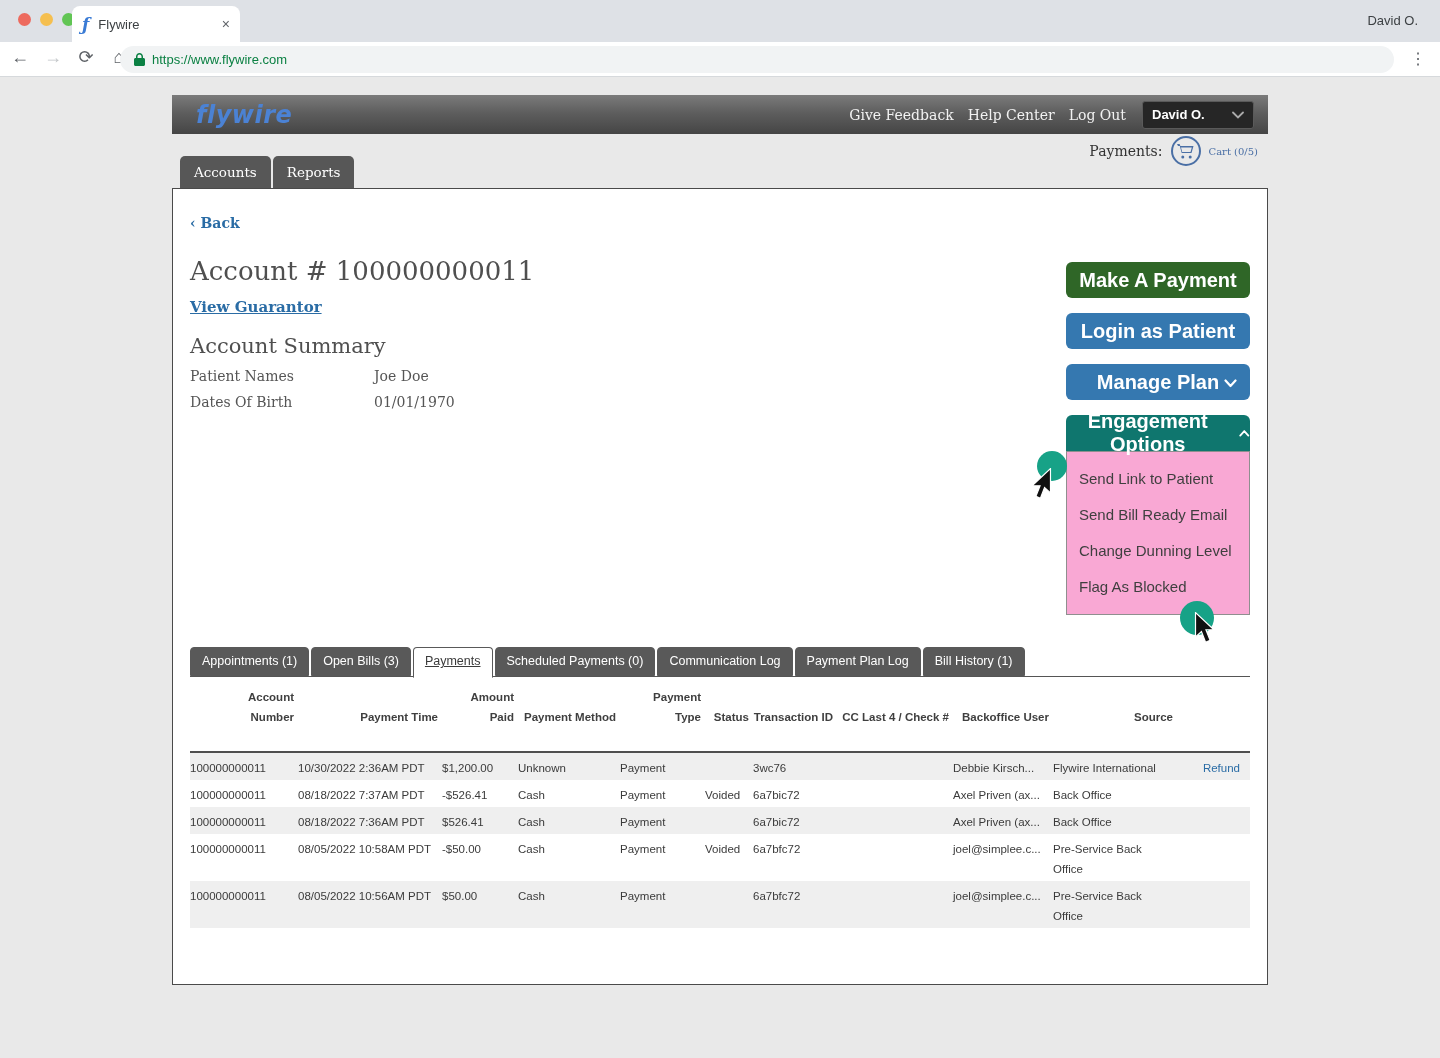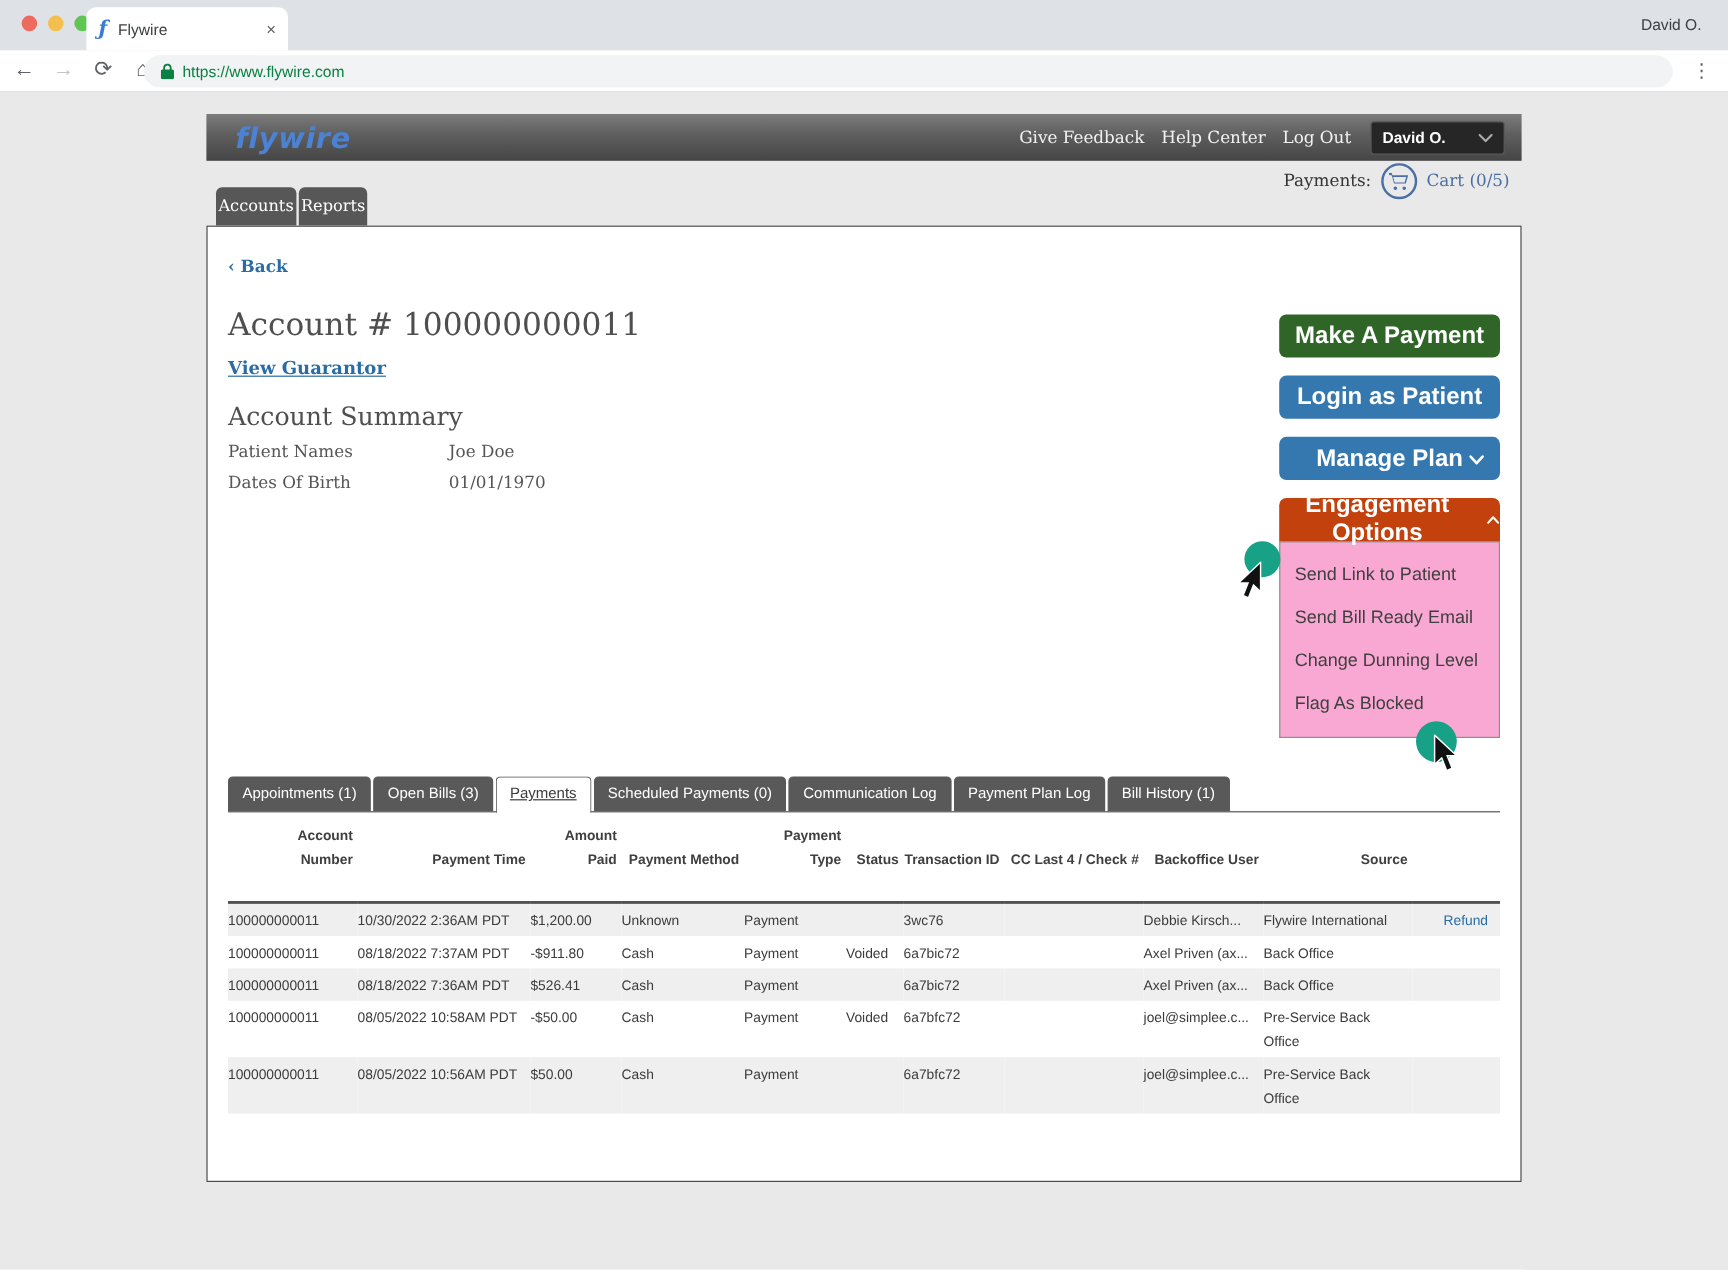--- a/index.html
+++ b/index.html
@@ -39,26 +39,26 @@
           color:#4b82d4; font-size:24px; letter-spacing:0.5px; }
   .brand-right { margin-left:auto; display:flex; align-items:center; }
   .brand-link { font-family:"DejaVu Serif", serif; color:#f2f2f2; font-size:14px; margin-left:14px; cursor:default; }
   .user-box { margin-left:16px; width:112px; height:28px; background:#262626; border:1px solid #5a5a5a;
               border-radius:3px; display:flex; align-items:center; padding:0 9px; }
   .user-box .user-name { color:#fff; font-size:13px; font-weight:bold; flex:1; }
   
   .toolbar { position:relative; height:54px; }
   .nav-tabs { position:absolute; bottom:0; left:8px; display:flex; gap:2px; }
   .nav-tab { background:#575757; color:#fff; font-family:"DejaVu Serif", serif; font-size:13.5px;
-             padding:0 2px; height:32px; line-height:32px; border-radius:5px 5px 0 0; }
+             padding:0 14px; height:32px; line-height:32px; border-radius:5px 5px 0 0; }
   .cart-row { position:absolute; top:2px; right:10px; display:flex; align-items:center; gap:8px; }
   .payments-label { font-family:"DejaVu Serif", serif; font-size:14px; color:#333; }
   .cart-circle { width:30px; height:30px; border:2px solid #4a6fa5; border-radius:50%;
                  display:flex; align-items:center; justify-content:center; }
-  .cart-link { font-family:"DejaVu Serif", serif; font-size:14px; color:#4a6fa5; }
+  .cart-link { font-family:"DejaVu Serif", serif; font-size:10px; color:#4a6fa5; }
   
   .panel { background:#fff; border:1px solid #4a4a4a; height:797px; padding:0 17px; }
   .back-link { display:inline-block; margin-top:26px; font-family:"DejaVu Serif", serif;
                font-weight:bold; font-size:14px; color:#2a6ca5; }
   .two-col { display:flex; margin-top:2px; height:379px; }
   .col-left { flex:1; }
   .acct-title { margin-top:22px; font-family:"DejaVu Serif", serif; font-weight:normal;
                 font-size:26px; color:#4f4f4f; }
   .guarantor { display:inline-block; margin-top:12px; font-family:"DejaVu Serif", serif;
                font-weight:bold; font-size:15px; color:#2a6ca5; text-decoration:underline; }
@@ -67,21 +67,21 @@
   .summary-title { margin-top:18px; font-family:"DejaVu Serif", serif; font-weight:normal;
                    font-size:21px; color:#4f4f4f; }
   .kv-tight { margin-top:10px; }
   
   .col-right { width:184px; padding-top:28px; }
   .btn { width:184px; height:36px; border:none; border-radius:6px; color:#fff; font-family:"Liberation Sans", sans-serif;
          font-size:20px; font-weight:bold; margin-bottom:15px; display:flex; align-items:center;
          justify-content:center; position:relative; cursor:pointer; }
   .btn-green { background:#2f6627; }
   .btn-blue { background:#3578b0; }
-  .btn-engage { background:#c2410c; border-radius:6px 6px 0 0; margin-bottom:0; }
+  .btn-engage { background:#0f766e; border-radius:6px 6px 0 0; margin-bottom:0; }
   .btn .chev { position:absolute; right:13px; top:15px; }
   .btn-engage .chev-inline { margin-left:10px; position:static; }
   .engage-menu { width:184px; background:#f9a8d4; border:1px solid #8f8f8f; padding:9px 0; }
   .engage-item { height:36px; line-height:36px; padding:0 12px; font-size:15px; color:#3f3f3f; cursor:pointer; }
   
   .section-tabs { margin-top:34px; display:flex; gap:2px; border-bottom:1px solid #555; height:30px; }
   .sec-tab { background:#595959; border:1px solid #595959; color:#fff; font-size:12.5px;
              padding:0 11px; height:29px; line-height:27px; border-radius:4px 4px 0 0; margin-bottom:1px; }
   .sec-tab.active { background:#fff; color:#3b3b3b; text-decoration:underline;
                     border:1px solid #595959; border-bottom:1px solid #fff; margin-bottom:-1px; height:31px;text-align:right; }
@@ -254,21 +254,21 @@
             <td></td>
             <td>3wc76</td>
             <td></td>
             <td>Debbie Kirsch...</td>
             <td>Flywire International</td>
             <td class="action-cell"><span class="refund-link">Refund</span></td>
           </tr>
           <tr>
             <td>100000000011</td>
             <td>08/18/2022 7:37AM PDT</td>
-            <td>-$911.80</td>
+            <td>-$526.41</td>
             <td>Cash</td>
             <td>Payment</td>
             <td>Voided</td>
             <td>6a7bic72</td>
             <td></td>
             <td>Axel Priven (ax...</td>
             <td>Back Office</td>
             <td class="action-cell"></td>
           </tr>
           <tr>

